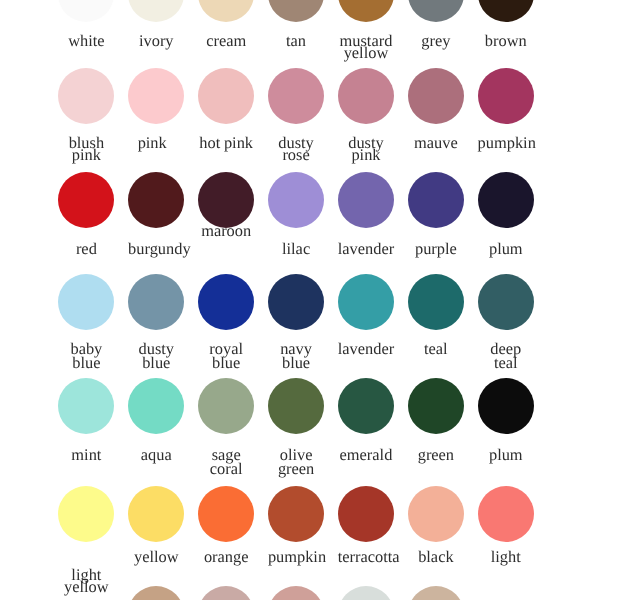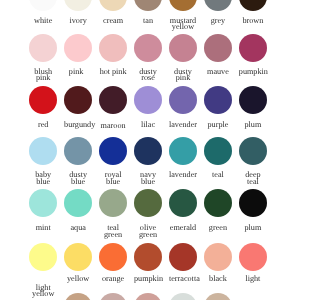--- a/index.html
+++ b/index.html
@@ -74,21 +74,21 @@
 <div class="cell">
       <div class="disk" style="left: 29.2px; top: 86.3px; width: 28px; height: 28px; background-color: rgb(211, 18, 26);"></div>
       <div class="lab" style="left:29.10px;top:121.50px;width:28.20px">red</div>
     </div>
 <div class="cell">
       <div class="disk" style="left: 64.15px; top: 86.3px; width: 28px; height: 28px; background-color: rgb(81, 26, 28);"></div>
       <div class="lab" style="left:64.05px;top:121.50px;width:28.20px">burgundy</div>
     </div>
 <div class="cell">
       <div class="disk" style="left: 99.1px; top: 86.3px; width: 28px; height: 28px; background-color: rgb(66, 28, 40);"></div>
-      <div class="lab" style="left:99.00px;top:123px;width:28.20px">maroon</div>
+      <div class="lab" style="left:99.00px;top:113px;width:28.20px">maroon</div>
     </div>
 <div class="cell">
       <div class="disk" style="left: 134.05px; top: 86.3px; width: 28px; height: 28px; background-color: rgb(158, 142, 214);"></div>
       <div class="lab" style="left:133.95px;top:121.50px;width:28.20px">lilac</div>
     </div>
 <div class="cell">
       <div class="disk" style="left: 169px; top: 86.3px; width: 28px; height: 28px; background-color: rgb(115, 101, 173);"></div>
       <div class="lab" style="left:168.90px;top:121.50px;width:28.20px">lavender</div>
     </div>
 <div class="cell">
@@ -130,21 +130,21 @@
 <div class="cell">
       <div class="disk" style="left: 29.2px; top: 189px; width: 28px; height: 28px; background-color: rgb(157, 229, 219);"></div>
       <div class="lab" style="left:29.10px;top:225.20px;width:28.20px">mint</div>
     </div>
 <div class="cell">
       <div class="disk" style="left: 64.15px; top: 189px; width: 28px; height: 28px; background-color: rgb(116, 219, 197);"></div>
       <div class="lab" style="left:64.05px;top:225.20px;width:28.20px">aqua</div>
     </div>
 <div class="cell">
       <div class="disk" style="left: 99.1px; top: 189px; width: 28px; height: 28px; background-color: rgb(151, 168, 139);"></div>
-      <div class="lab" style="left:99.00px;top:225.20px;width:28.20px">teal green</div>
+      <div class="lab" style="left:99.00px;top:225.20px;width:28.20px">sage coral</div>
     </div>
 <div class="cell">
       <div class="disk" style="left: 134.05px; top: 189px; width: 28px; height: 28px; background-color: rgb(85, 106, 62);"></div>
       <div class="lab" style="left:133.95px;top:225.20px;width:28.20px">olive green</div>
     </div>
 <div class="cell">
       <div class="disk" style="left: 169px; top: 189px; width: 28px; height: 28px; background-color: rgb(39, 87, 66);"></div>
       <div class="lab" style="left:168.90px;top:225.20px;width:28.20px">emerald</div>
     </div>
 <div class="cell">

